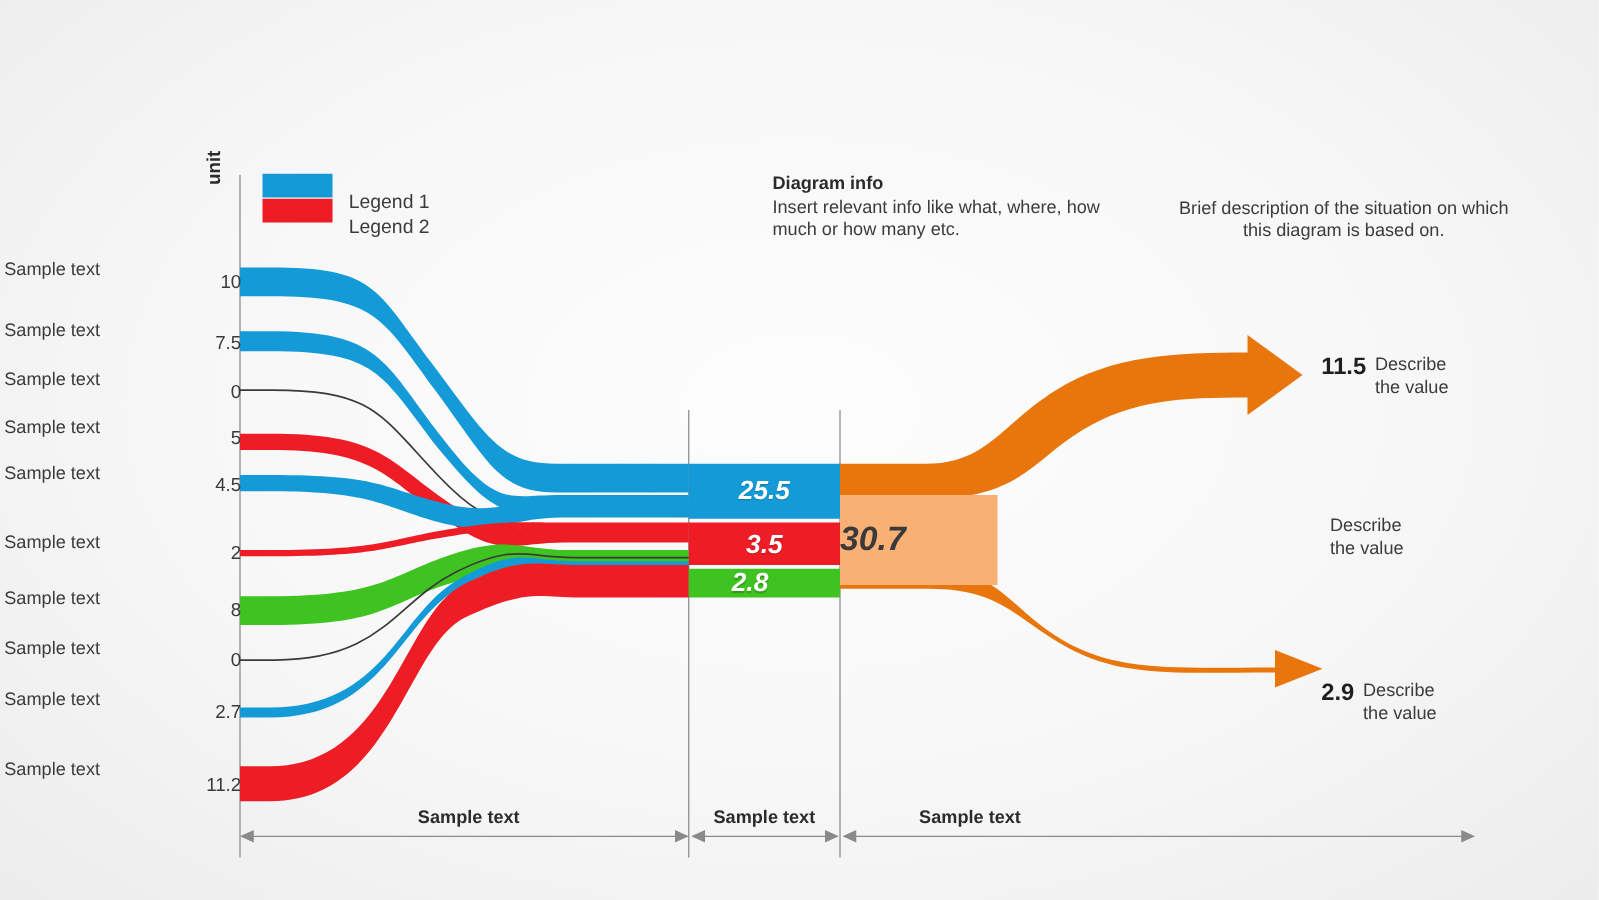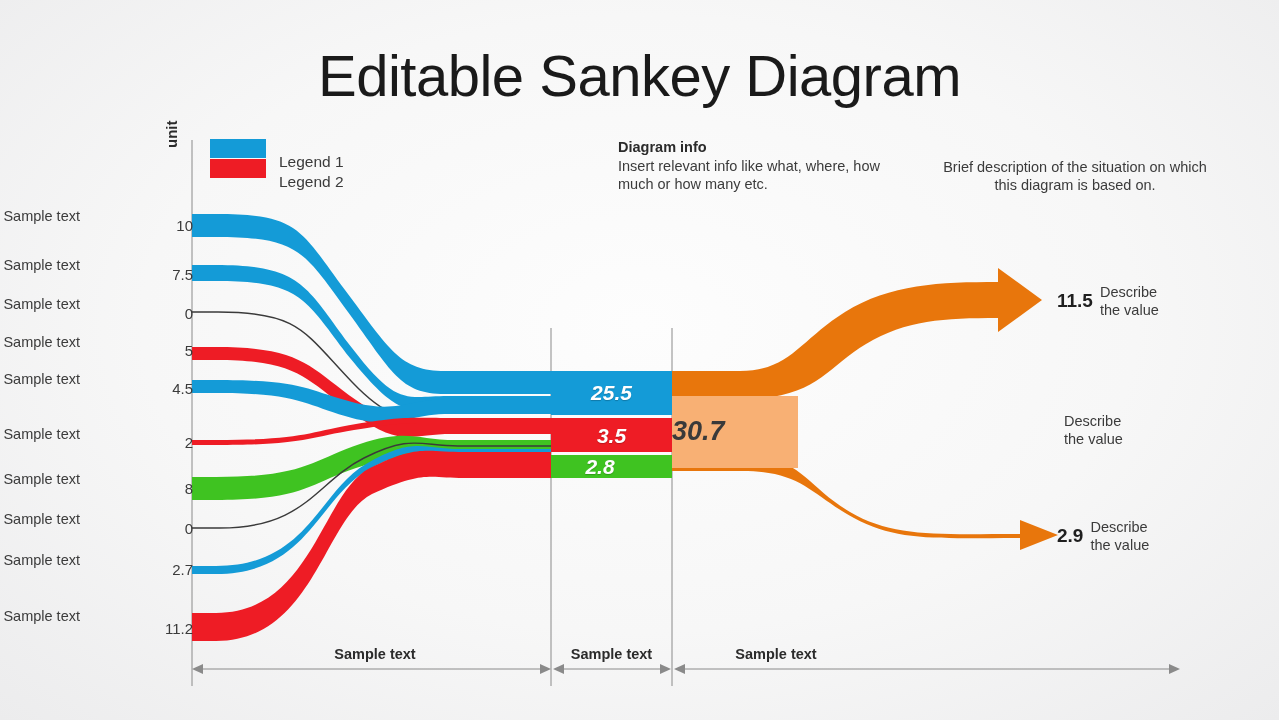--- a/index.html
+++ b/index.html
@@ -47,34 +47,33 @@
            font-size:14.5px; line-height:18px; text-align:center; color:#3b3b3b; }
 
   
   .node-val { position:absolute; font-size:21px; font-style:italic;
               font-weight:bold; color:#ffffff; text-align:center;
               text-shadow:0 1px 1px rgba(0,0,0,.22); }
   .pool-val { position:absolute; font-size:27px; font-style:italic;
               font-weight:bold; color:#3a3a3a; text-align:left; }
 
   
-  .out { position:absolute; display:flex; align-items:center; }
+  .out { position:absolute; display:flex; }
   .out-num { font-size:19px; font-weight:bold; color:#1f1f1f; margin-right:7px; }
   .out-txt { font-size:14.5px; line-height:18px; color:#3b3b3b; }
 
   
   .sect { position:absolute; font-size:14.5px; font-weight:bold; color:#2b2b2b;
           text-align:center; }
 </style>
 </head>
 <body>
 
 <div id="stage">
 
-  <div class="title">Editable Sankey Diagram</div>
 
   <svg class="canvas" viewBox="0 0 1279 720" xmlns="http://www.w3.org/2000/svg">
 
     <line x1="192" y1="140" x2="192" y2="686" stroke="#8A8A8A" stroke-width="1"></line>
     <line x1="551" y1="328" x2="551" y2="686" stroke="#8A8A8A" stroke-width="1"></line>
     <line x1="672" y1="328" x2="672" y2="686" stroke="#8A8A8A" stroke-width="1"></line>
 
     <g>
 
       <path fill="#149BD7" d="M192,214 L216,214 C300,214 300,230 345,290 C390,350 400,371 445,371
@@ -202,21 +201,21 @@
   </div>
 
   <div class="out" style="left:1057px;top:412px">
     <span class="out-num"></span>
     <span class="out-txt">
       <span>Describe</span><br>
       <span>the value</span>
     </span>
   </div>
 
-  <div class="out" style="left:1057px;top:518px">
+  <div class="out" style="left:1057px;top:544px">
     <span class="out-num">2.9</span>
     <span class="out-txt">
       <span>Describe</span><br>
       <span>the value</span>
     </span>
   </div>
 
   <div class="sect" style="left:199px;top:646px;width:352px">Sample text</div>
   <div class="sect" style="left:551px;top:646px;width:121px">Sample text</div>
   <div class="sect" style="left:672px;top:646px;width:208px">Sample text</div>

